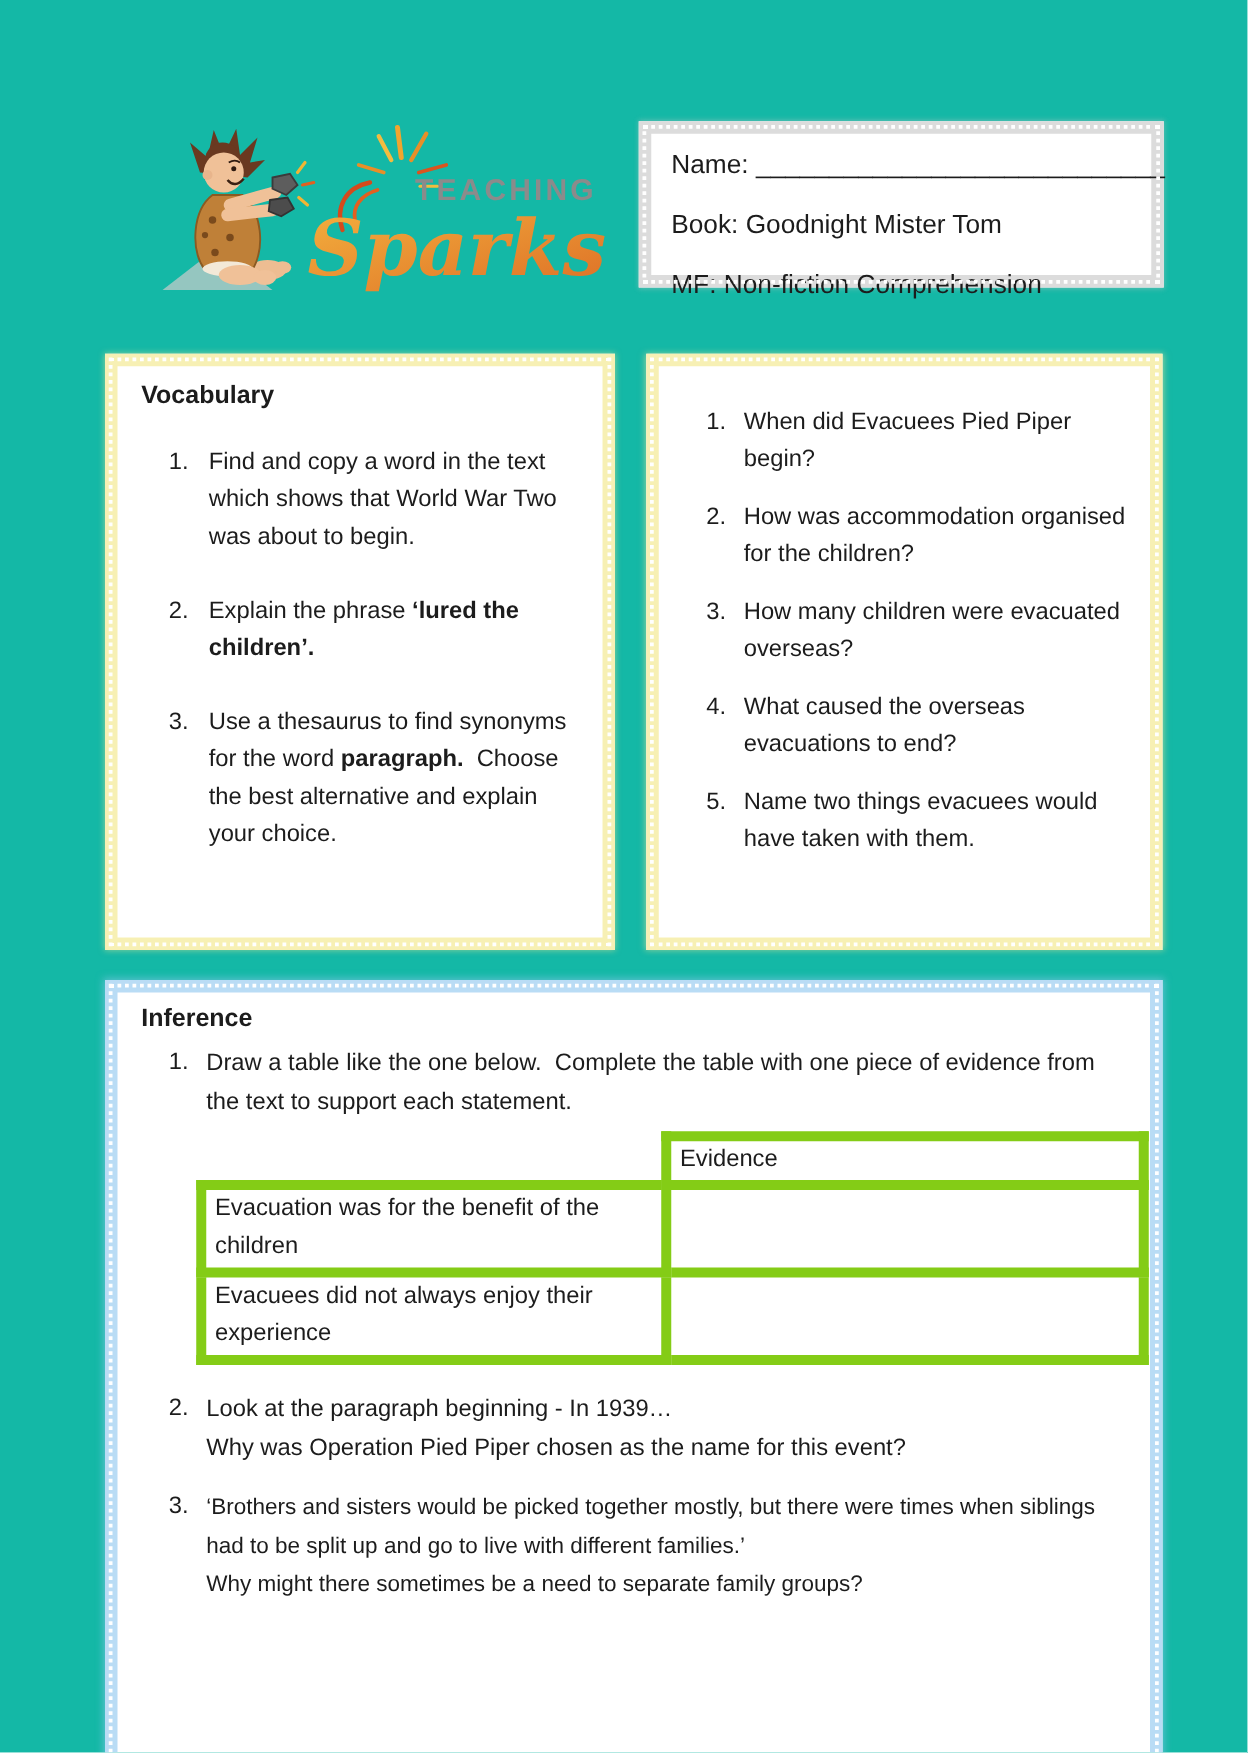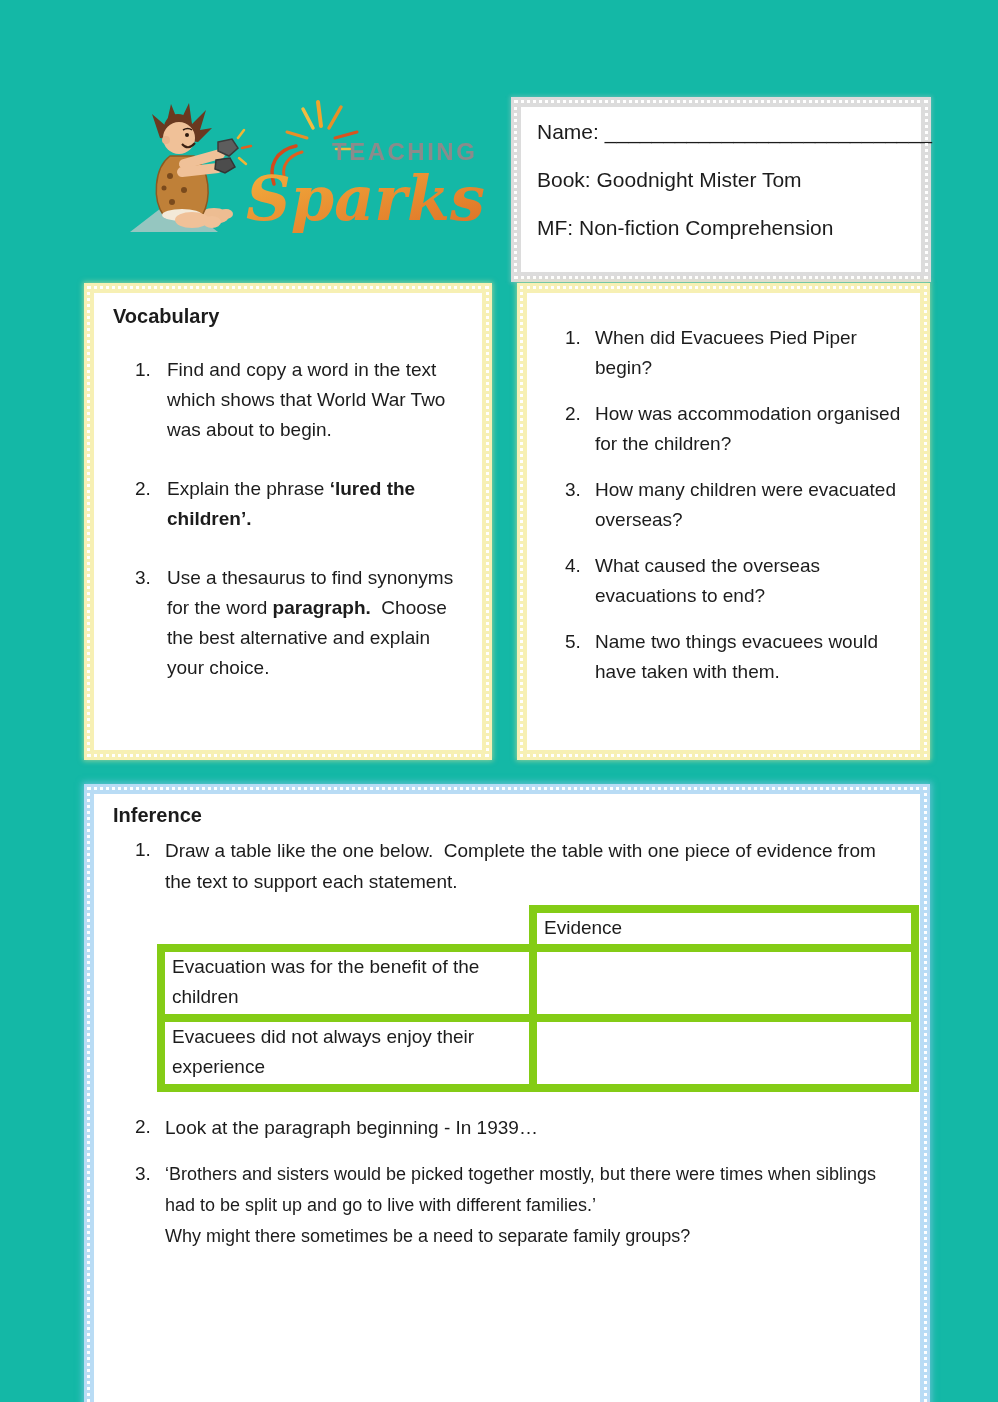--- a/index.html
+++ b/index.html
@@ -11,21 +11,21 @@
   .dotted-box{position:absolute;background:#ffffff;border-style:solid;border-width:10px;box-sizing:border-box;}
   .dotted-box::after{
     content:"";position:absolute;inset:-7px;border:3px dotted #ffffff;pointer-events:none;
   }
   .box-yellow{border-color:#f7f0b4;box-shadow:0 0 5px 1px rgba(238,228,150,.55);}
   .box-blue{border-color:#b9dcf5;box-shadow:0 0 6px 2px rgba(150,200,240,.55);}
   .box-gray{border-color:#dcdcdc;box-shadow:0 0 4px 1px rgba(200,200,200,.4);}
   
   .logo{position:absolute;left:126px;top:96px;width:360px;height:156px;}
   
-  .name-box{left:511px;top:97px;width:420px;height:185px;padding:12px 16px 0 16px;}
+  .name-box{left:511px;top:97px;width:420px;height:133px;padding:12px 16px 0 16px;}
   .name-box p{margin:0;font-size:21px;line-height:26px;}
   .name-box p + p{margin-top:22px;}
   .uline{margin-left:6px;letter-spacing:0px;}
   
   .vocab-box{left:84px;top:283px;width:408px;height:477px;padding:10px 12px;}
   .retr-box{left:517px;top:283px;width:413px;height:477px;padding:10px 12px;}
   .inf-box{left:84px;top:784px;width:846px;height:663px;padding:8px 12px;}
   h2.sec-title{
     margin:2px 0 0 7px;font-size:20px;font-weight:700;
     text-underline-offset:3px;text-decoration-thickness:2px;
@@ -185,21 +185,21 @@
         </tr>
         <tr class="datarow">
           <td>Evacuees did not always enjoy their experience</td>
           <td></td>
         </tr>
       </tbody>
         </table>
 
       <div class="qitem inf-q2">
         <span class="num">2.</span>
-        <span class="txt"><span>Look at the paragraph beginning - In 1939…</span><br></span>
+        <span class="txt"><span>Look at the paragraph beginning - In 1939…</span><br><span>Why was Operation Pied Piper chosen as the name for this event?</span></span>
       </div>
 
       <div class="qitem inf-q3">
         <span class="num">3.</span>
         <span class="txt"><span>‘Brothers and sisters would be picked together mostly, but there were times when siblings had to be split up and go to live with different families.’</span><br><span>Why might there sometimes be a need to separate family groups?</span></span>
       </div>
 
     </div>
   </section>
 

